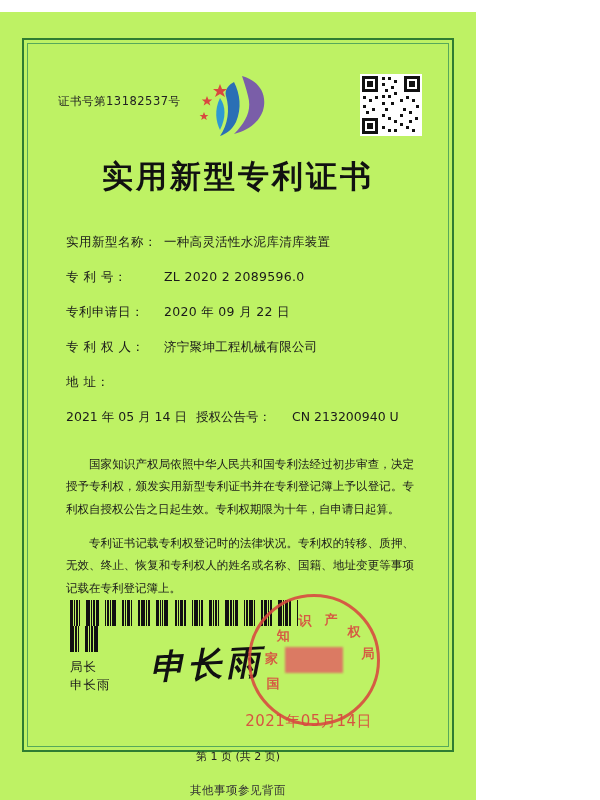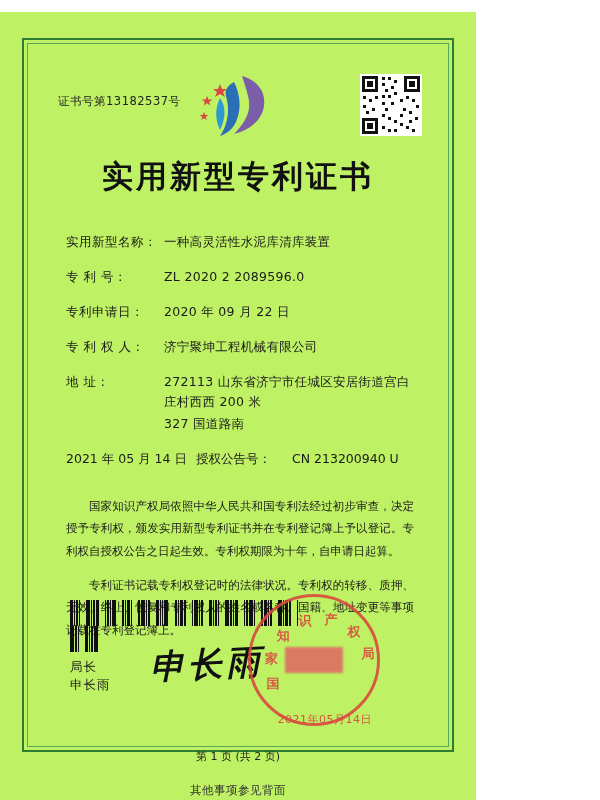--- a/index.html
+++ b/index.html
@@ -221,21 +221,21 @@
     position: absolute;
     left: 50%;
     top: 50%;
     transform-origin: 0 0;
   }
   .seal-date {
     position: absolute;
     right: 64px;
     top: 112px;
     color: #d9483f;
-    font-size: 11px;
+    font-size: 15px;
     letter-spacing: 0.5px;
     opacity: 0.92;
     text-align: right;
   }
   
   .page-num {
     position: absolute;
     left: 0;
     right: 0;
     bottom: 48px;
@@ -354,24 +354,20 @@
         <div class="field-value">2020 年 09 月 22 日</div>
       </div>
 
       <div class="field">
         <div class="field-label w1">专 利 权 人：</div>
         <div class="field-value">济宁聚坤工程机械有限公司</div>
       </div>
 
       <div class="field">
         <div class="field-label w1">地 址：</div>
-        <div class="field-value">
-          <span>272113 山东省济宁市任城区安居街道宫白庄村西西 200 米</span>
-          <span class="line2">327 国道路南</span>
-        </div>
       </div>
 
       <div class="field inline-grant">
         <div class="gv">2021 年 05 月 14 日</div>
         <div class="gl2">授权公告号：</div>
         <div class="gv2">CN 213200940 U</div>
       </div>
 
     </div>
 

